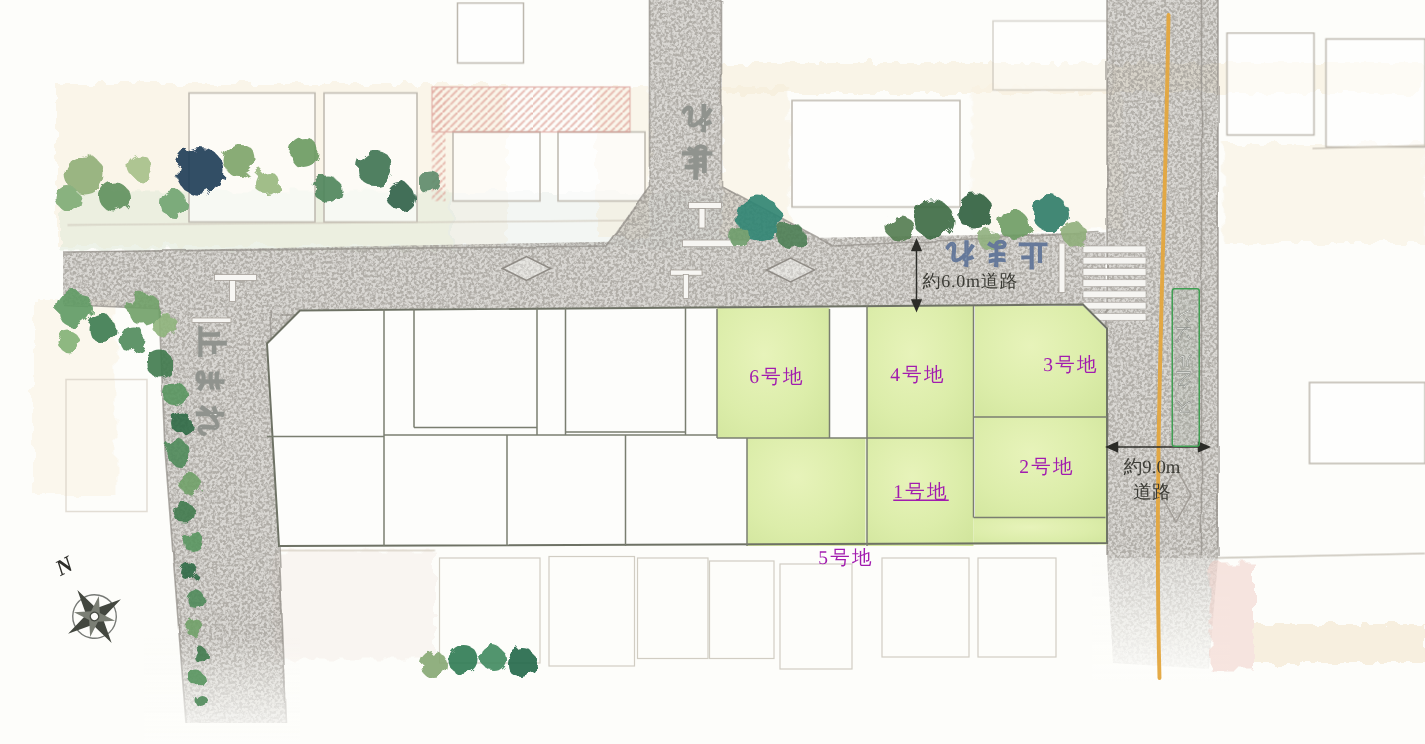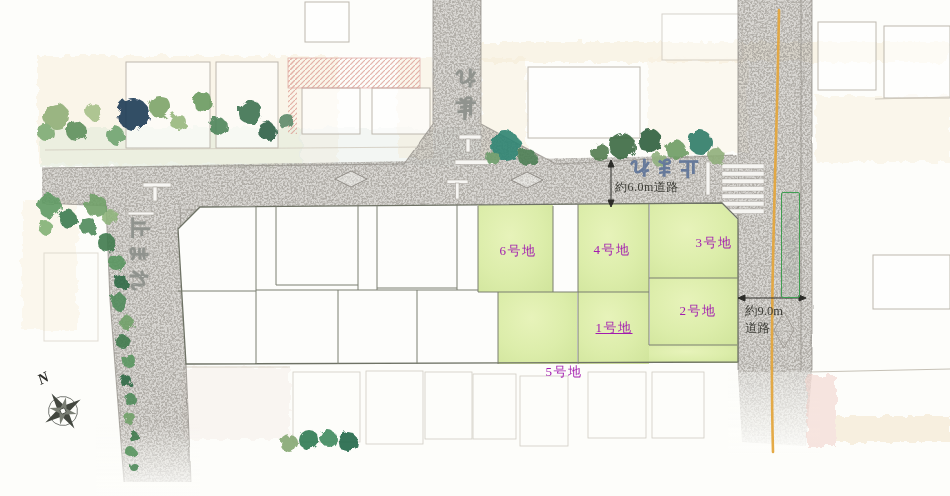--- a/index.html
+++ b/index.html
@@ -14,21 +14,21 @@
     background:radial-gradient(ellipse at 42% 36%, #e7f3ba 0%, #dcedaa 55%, #d0e49b 100%);
   }
   .plot-label{
     position:absolute;transform:translate(-50%,-50%);
     font-size:13px;letter-spacing:1.5px;color:#a21caf;white-space:nowrap;
   }
   .road-label{
     position:absolute;color:#3b3b35;font-size:12px;letter-spacing:0.5px;white-space:nowrap;
   }
   .road-label-east{
-    position:absolute;left:745px;top:303px;width:46px;
+    position:absolute;left:745px;top:303px;width:46px;text-align:center;
     color:#3b3b35;font-size:12.5px;line-height:17px;white-space:nowrap;
   }
   .tomare{
     position:absolute;font-family:"Liberation Sans","DejaVu Sans",sans-serif;
     font-weight:bold;color:#f7f7f3;-webkit-text-stroke:0.8px #90938e;
     text-shadow:0 0 1px rgba(120,122,117,.65);line-height:1;
   }
   .tomare-vflip{writing-mode:vertical-rl;transform:rotate(180deg);letter-spacing:5px;font-size:20px;}
   .tomare-side{writing-mode:vertical-rl;text-orientation:sideways;letter-spacing:6px;font-size:20px;}
   .tomare-hflip{transform:rotate(180deg);letter-spacing:5px;font-size:19px;

